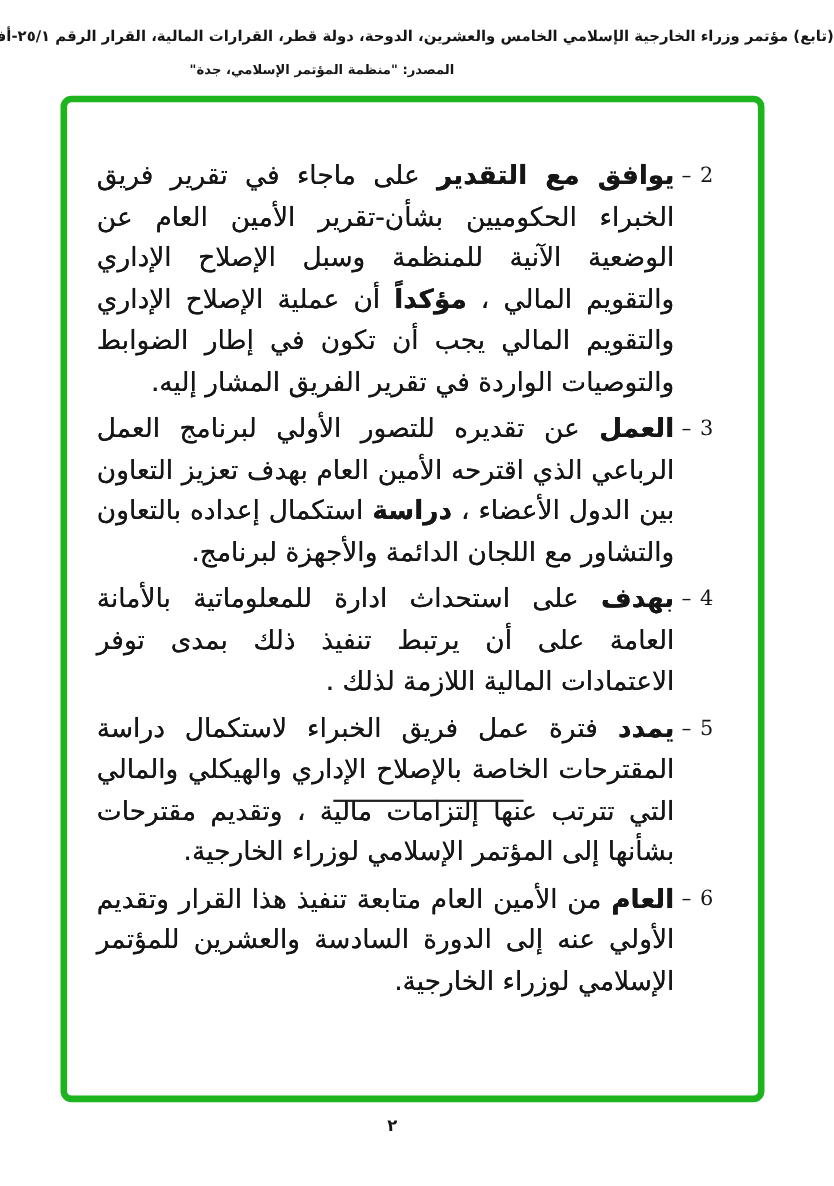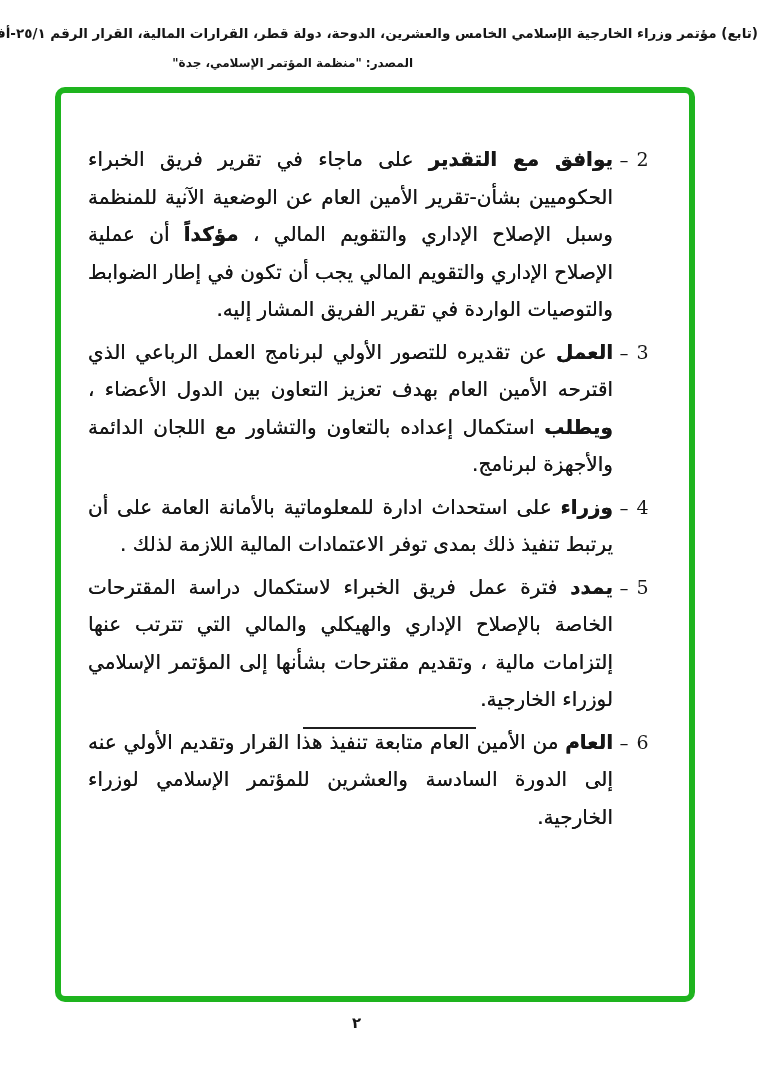--- a/index.html
+++ b/index.html
@@ -73,21 +73,21 @@
   .item .dash {
     flex: 0 0 auto;
     width: 22px;
     text-align: center;
     font-size: 18px;
     line-height: 37.5px;
   }
   .item .text {
     flex: 1 1 auto;
     margin: 0;
-    font-size: 20px;
+    font-size: 24px;
     line-height: 37.5px;
     text-align: justify;
     text-shadow: 0 0 0.3px currentColor;
   }
   .item .text .b {
     font-weight: bold;
     text-shadow: 0 0 0.5px currentColor;
   }
   .divider {
     position: absolute;
@@ -117,26 +117,26 @@
 <div class="green-box" style="border-color: rgb(30, 180, 30);">
   <div class="items">
       <div class="item">
         <span class="num">2</span>
         <span class="dash">–</span>
         <p class="text"><span class="b">يوافق مع التقدير</span><span> على ماجاء في تقرير فريق الخبراء الحكوميين بشأن-تقرير الأمين العام  عن الوضعية الآنية للمنظمة وسبل الإصلاح الإداري والتقويم المالي ، </span><span class="b">مؤكداً</span><span> أن عملية الإصلاح الإداري والتقويم المالي يجب أن تكون في إطار الضوابط والتوصيات الواردة في تقرير الفريق المشار إليه.</span></p>
       </div>
       <div class="item">
         <span class="num">3</span>
         <span class="dash">–</span>
-        <p class="text"><span class="b">العمل</span><span> عن تقديره للتصور الأولي لبرنامج العمل الرباعي الذي اقترحه  الأمين العام بهدف تعزيز التعاون بين الدول الأعضاء ، </span><span class="b">ويطلب</span><span> استكمال إعداده بالتعاون والتشاور مع اللجان الدائمة والأجهزة لبرنامج.</span></p>
+        <p class="text"><span class="b">العمل</span><span> عن تقديره للتصور الأولي لبرنامج العمل الرباعي الذي اقترحه  الأمين العام بهدف تعزيز التعاون بين الدول الأعضاء ، </span><span class="b">دراسة</span><span> استكمال إعداده بالتعاون والتشاور مع اللجان الدائمة والأجهزة لبرنامج.</span></p>
       </div>
       <div class="item">
         <span class="num">4</span>
         <span class="dash">–</span>
-        <p class="text"><span class="b">وزراء</span><span> على استحداث ادارة للمعلوماتية بالأمانة  العامة على أن يرتبط تنفيذ ذلك بمدى توفر الاعتمادات المالية اللازمة لذلك .</span></p>
+        <p class="text"><span class="b">بهدف</span><span> على استحداث ادارة للمعلوماتية بالأمانة  العامة على أن يرتبط تنفيذ ذلك بمدى توفر الاعتمادات المالية اللازمة لذلك .</span></p>
       </div>
       <div class="item">
         <span class="num">5</span>
         <span class="dash">–</span>
         <p class="text"><span class="b">يمدد</span><span> فترة عمل فريق الخبراء لاستكمال دراسة المقترحات الخاصة  بالإصلاح الإداري والهيكلي والمالي التي تترتب عنها إلتزامات مالية ، وتقديم مقترحات بشأنها إلى المؤتمر الإسلامي لوزراء الخارجية.</span></p>
       </div>
       <div class="item">
         <span class="num">6</span>
         <span class="dash">–</span>
         <p class="text"><span class="b">العام</span><span> من الأمين العام متابعة تنفيذ هذا القرار وتقديم الأولي عنه إلى الدورة السادسة والعشرين للمؤتمر الإسلامي لوزراء الخارجية.</span></p>

